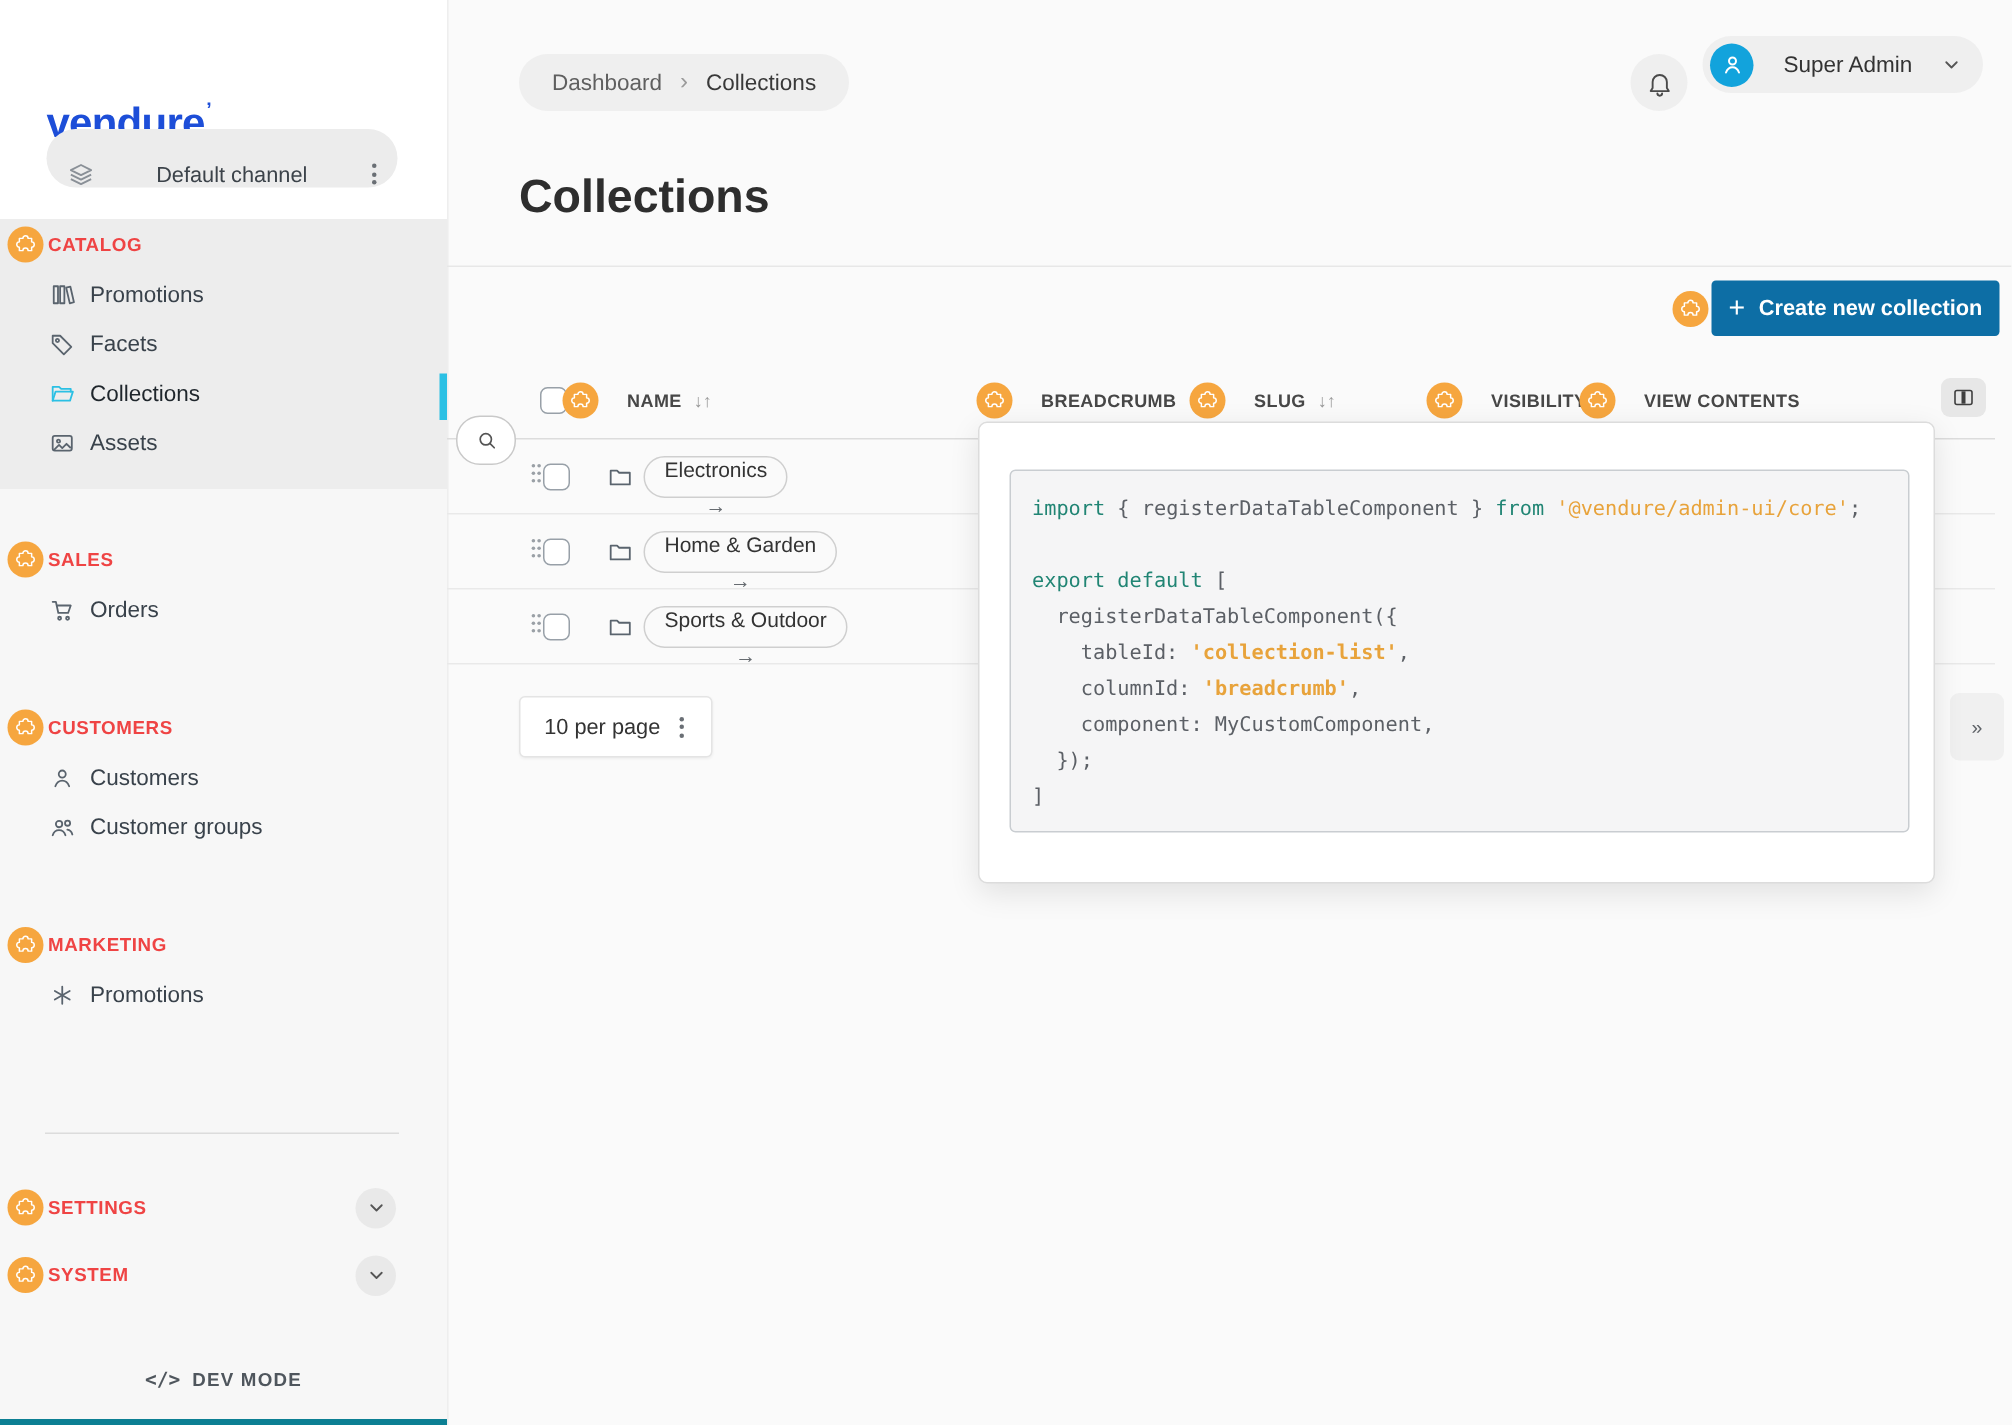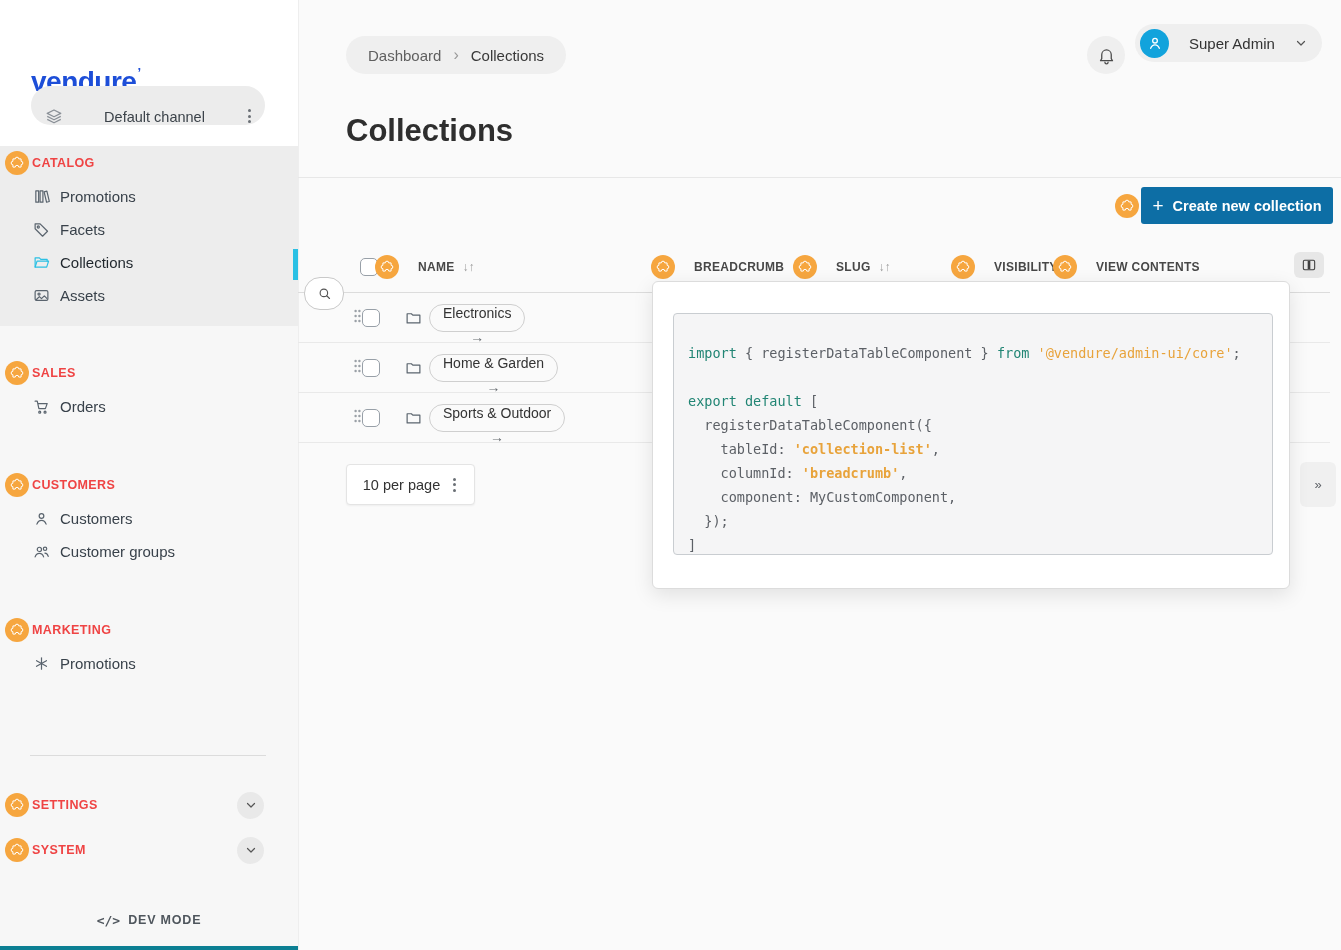--- a/index.html
+++ b/index.html
@@ -102,21 +102,21 @@
   #per-page{position:absolute;left:346px;top:464px;width:127px;height:39px;background:#fff;border:1px solid #e4e4e4;
             border-radius:4px;box-shadow:0 1px 2px rgba(0,0,0,.05);display:flex;align-items:center;justify-content:center;
             gap:11px;font-size:14.5px;color:#333;cursor:pointer;}
   #next-btn{position:absolute;left:1300px;top:462px;width:36px;height:45px;background:#f0f0f0;border-radius:6px;
             display:flex;align-items:center;justify-content:center;color:#5f6368;font-size:13px;cursor:pointer;}
 
   
   #popover{position:absolute;left:652px;top:281px;width:638px;height:308px;background:#fff;border:1px solid #dcdcdc;
            border-radius:6px;box-shadow:0 6px 20px rgba(0,0,0,.10);z-index:5;box-sizing:border-box;}
   #codeblock{position:absolute;left:20px;top:31px;right:16px;bottom:33px;background:#f5f5f6;border:1px solid #c9cdd1;
-             border-radius:4px;padding:27px 0 0 14px;font-family:"DejaVu Sans Mono",monospace;font-size:13.5px;
+             border-radius:4px;padding:13px 0 0 14px;font-family:"DejaVu Sans Mono",monospace;font-size:13.5px;
              line-height:24px;color:#5c6066;overflow:hidden;white-space:pre;}
   .tk-kw{color:#218574;} .tk-str{color:#e8a33b;} .tk-strb{color:#e8a33b;font-weight:bold;} .tk-pl{color:#5c6066;}
 </style>
 </head>
 <body>
 
 <div id="sidebar">
   <div id="sidebar-top"></div>
   <div id="logo"><span>vendure</span><span class="mark">’</span></div>
   <div id="channel">

